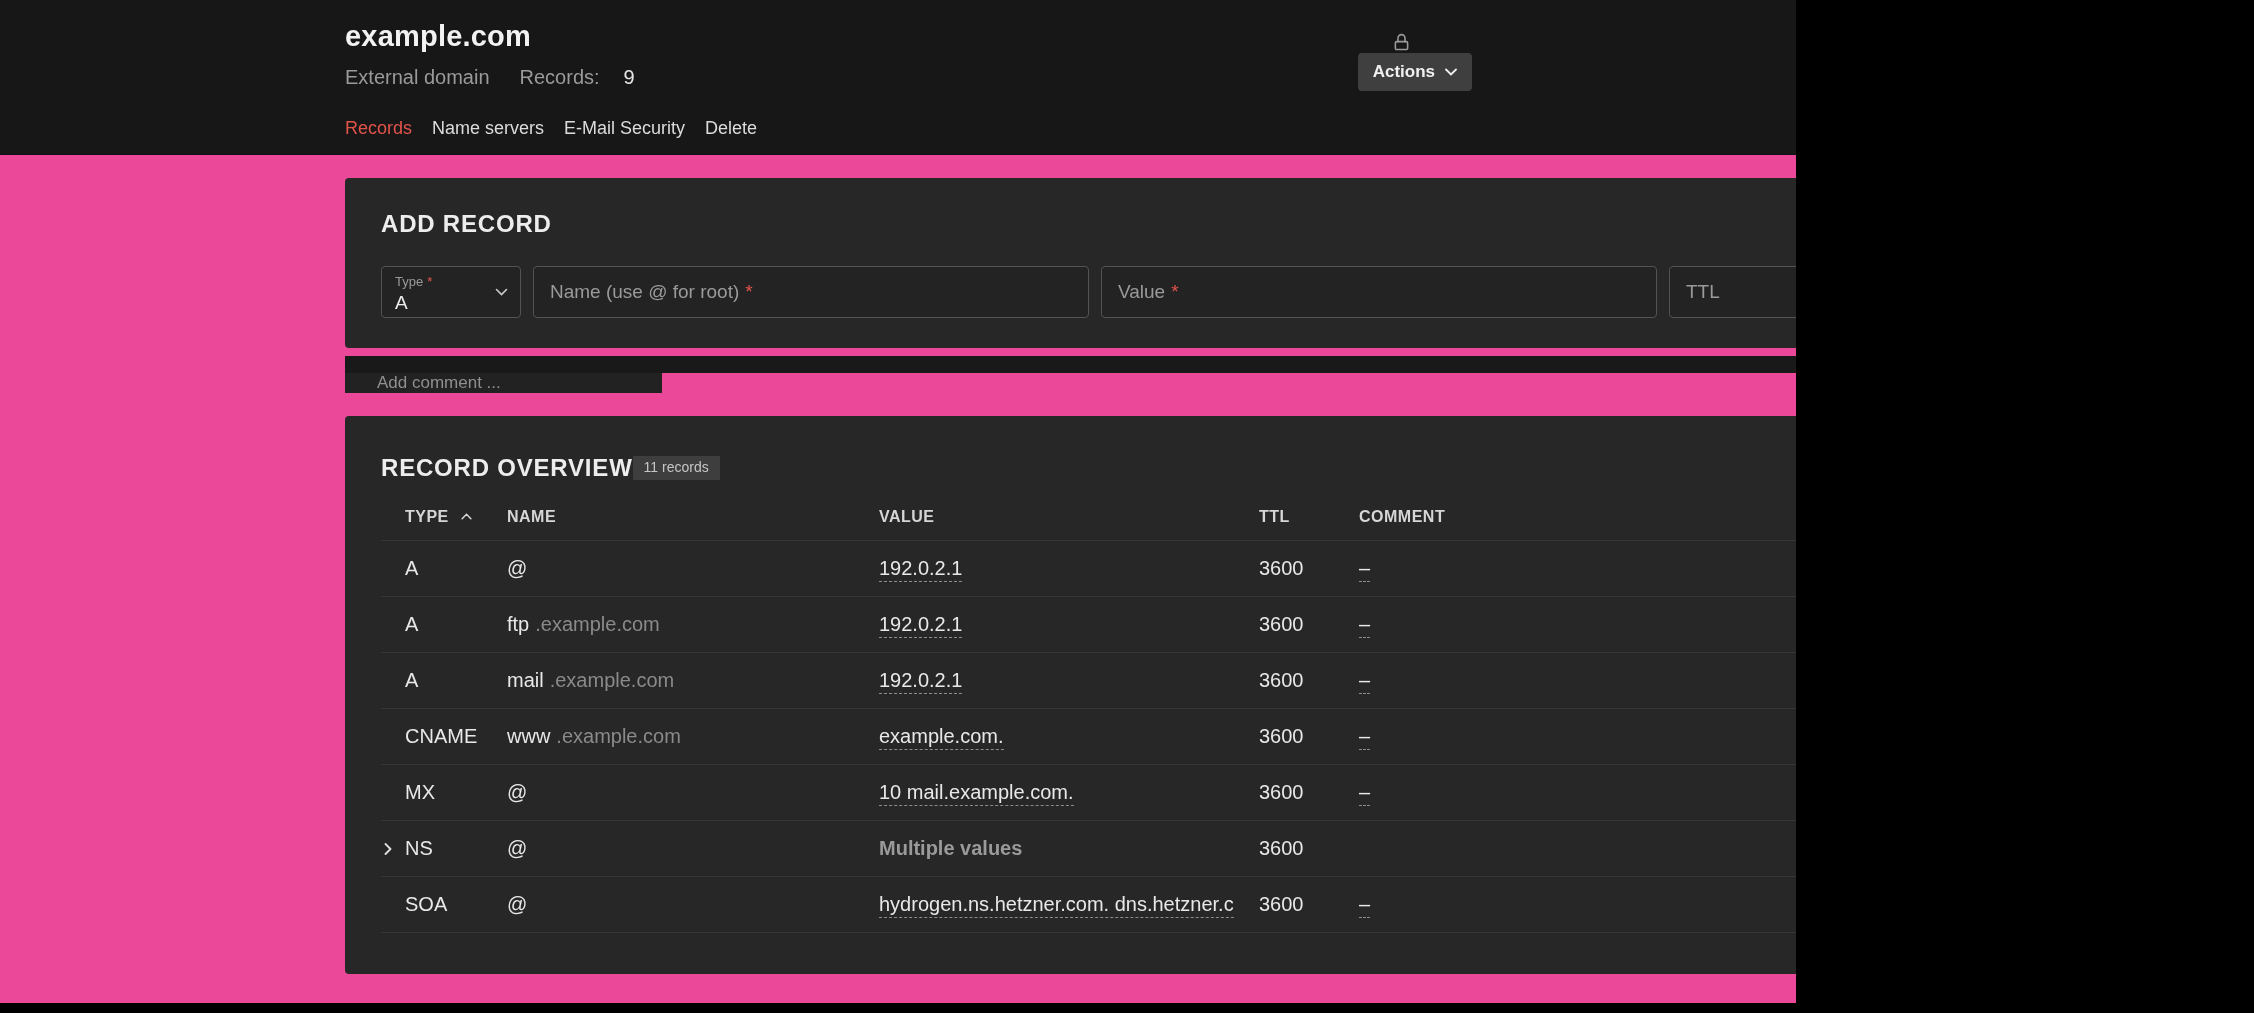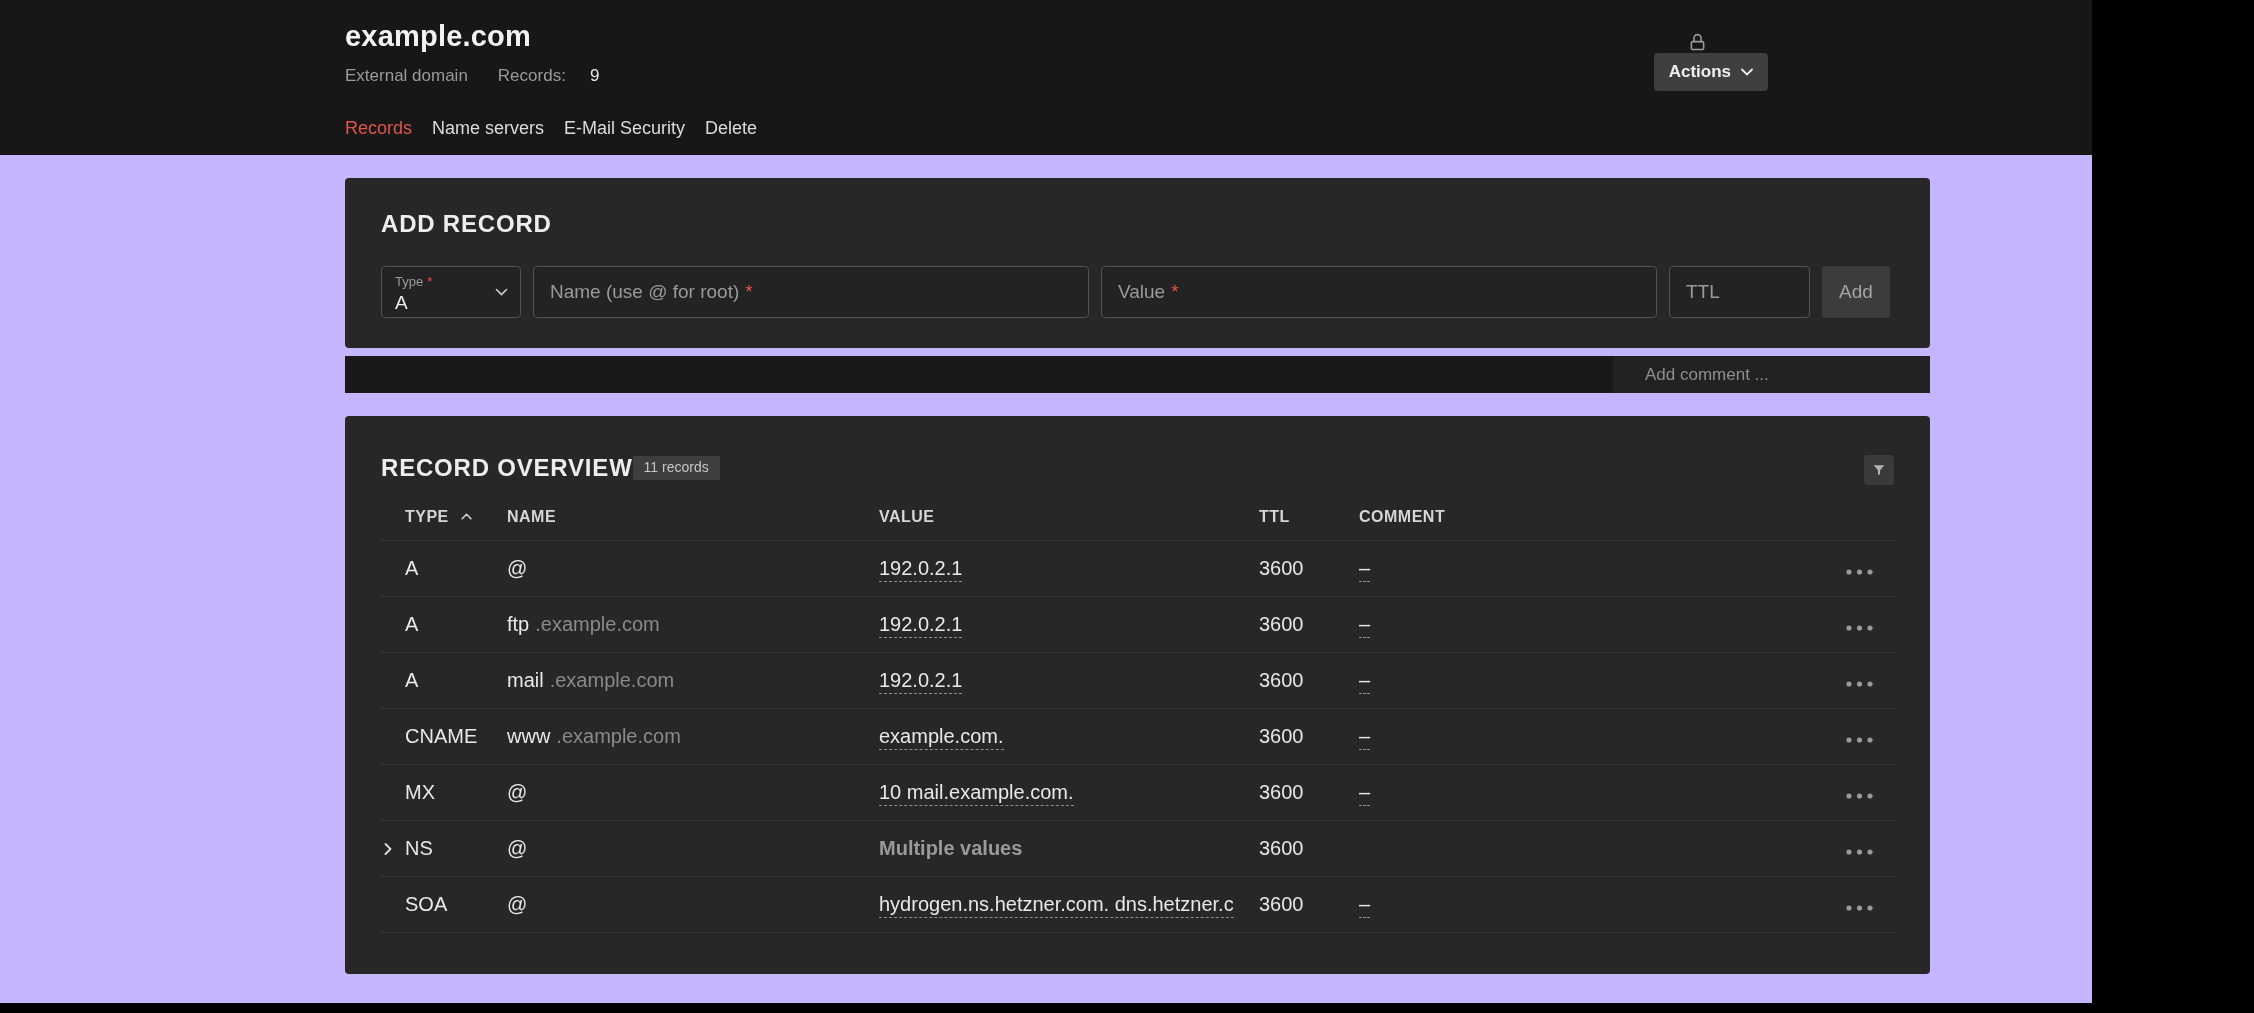--- a/index.html
+++ b/index.html
@@ -9,32 +9,32 @@
     font-family: "Liberation Sans", sans-serif;
     color: #e8e8e8;
     overflow: hidden;
   }
   :root {
     --accent: #e2544a;
     --muted: #9a9a9a;
     --card: #272727;
     --border: #363636;
   }
-  .page { width: 2092px; height: 1003px; background: #c4b5fd; overflow: hidden; }
+  .page { width: 1796px; height: 1003px; background: #ec4899; overflow: hidden; }
 
   
   .topbar {
     background: #171717;
     height: 155px;
     padding: 20px 324px 0 345px;
     border-bottom: 1px solid #111;
   }
   .topbar-top { display: flex; justify-content: space-between; align-items: flex-start; }
   .page-title { font-size: 29px; font-weight: 700; color: #f2f2f2; letter-spacing: 0.2px; }
-  .subline { margin-top: 13px; font-size: 17px; color: var(--muted); display: flex; align-items: baseline; }
+  .subline { margin-top: 13px; font-size: 20px; color: var(--muted); display: flex; align-items: baseline; }
   .subline .kind { margin-right: 30px; }
   .subline .rec-label { margin-right: 24px; }
   .subline .rec-count { color: #e6e6e6; }
   .topbar-right { display: flex; align-items: center; margin-top: 12px; flex-direction: column; }
   .lock { display: inline-flex; margin-right: 26px; }
   .actions-btn {
     display: inline-flex; align-items: center; gap: 10px;
     background: #3f3f3f; border: none; border-radius: 4px;
     color: #f0f0f0; font-family: inherit; font-size: 17px; font-weight: 700;
     padding: 9px 15px; cursor: pointer;
@@ -71,21 +71,21 @@
   .field-name { flex: 1; }
   .field-value { flex: 1; }
   .field-ttl { width: 141px; }
   .add-btn {
     width: 68px; height: 52px; border: none; border-radius: 4px;
     background: #3c3c3c; color: #a3a3a3; font-family: inherit;
     font-size: 19px; font-weight: 500; cursor: default;
   }
 
   
-  .comment-strip { display: flex; margin-top: 8px; height: 37px; width: 1585px; }
+  .comment-strip { display: flex; margin-top: 8px; height: 37px; width: 1585px; flex-direction: column; }
   .strip-left { flex: 1; background: #191919; }
   .strip-right {
     width: 317px; background: #222222; display: flex; align-items: center;
     padding-left: 32px; font-size: 17px; color: #8f8f8f; cursor: pointer;
   }
 
   
   .overview { margin-top: 23px; padding: 38px 36px 36px 36px; position: relative; min-height: 558px; }
   .overview-head { display: flex; align-items: center; }
   .badge {

